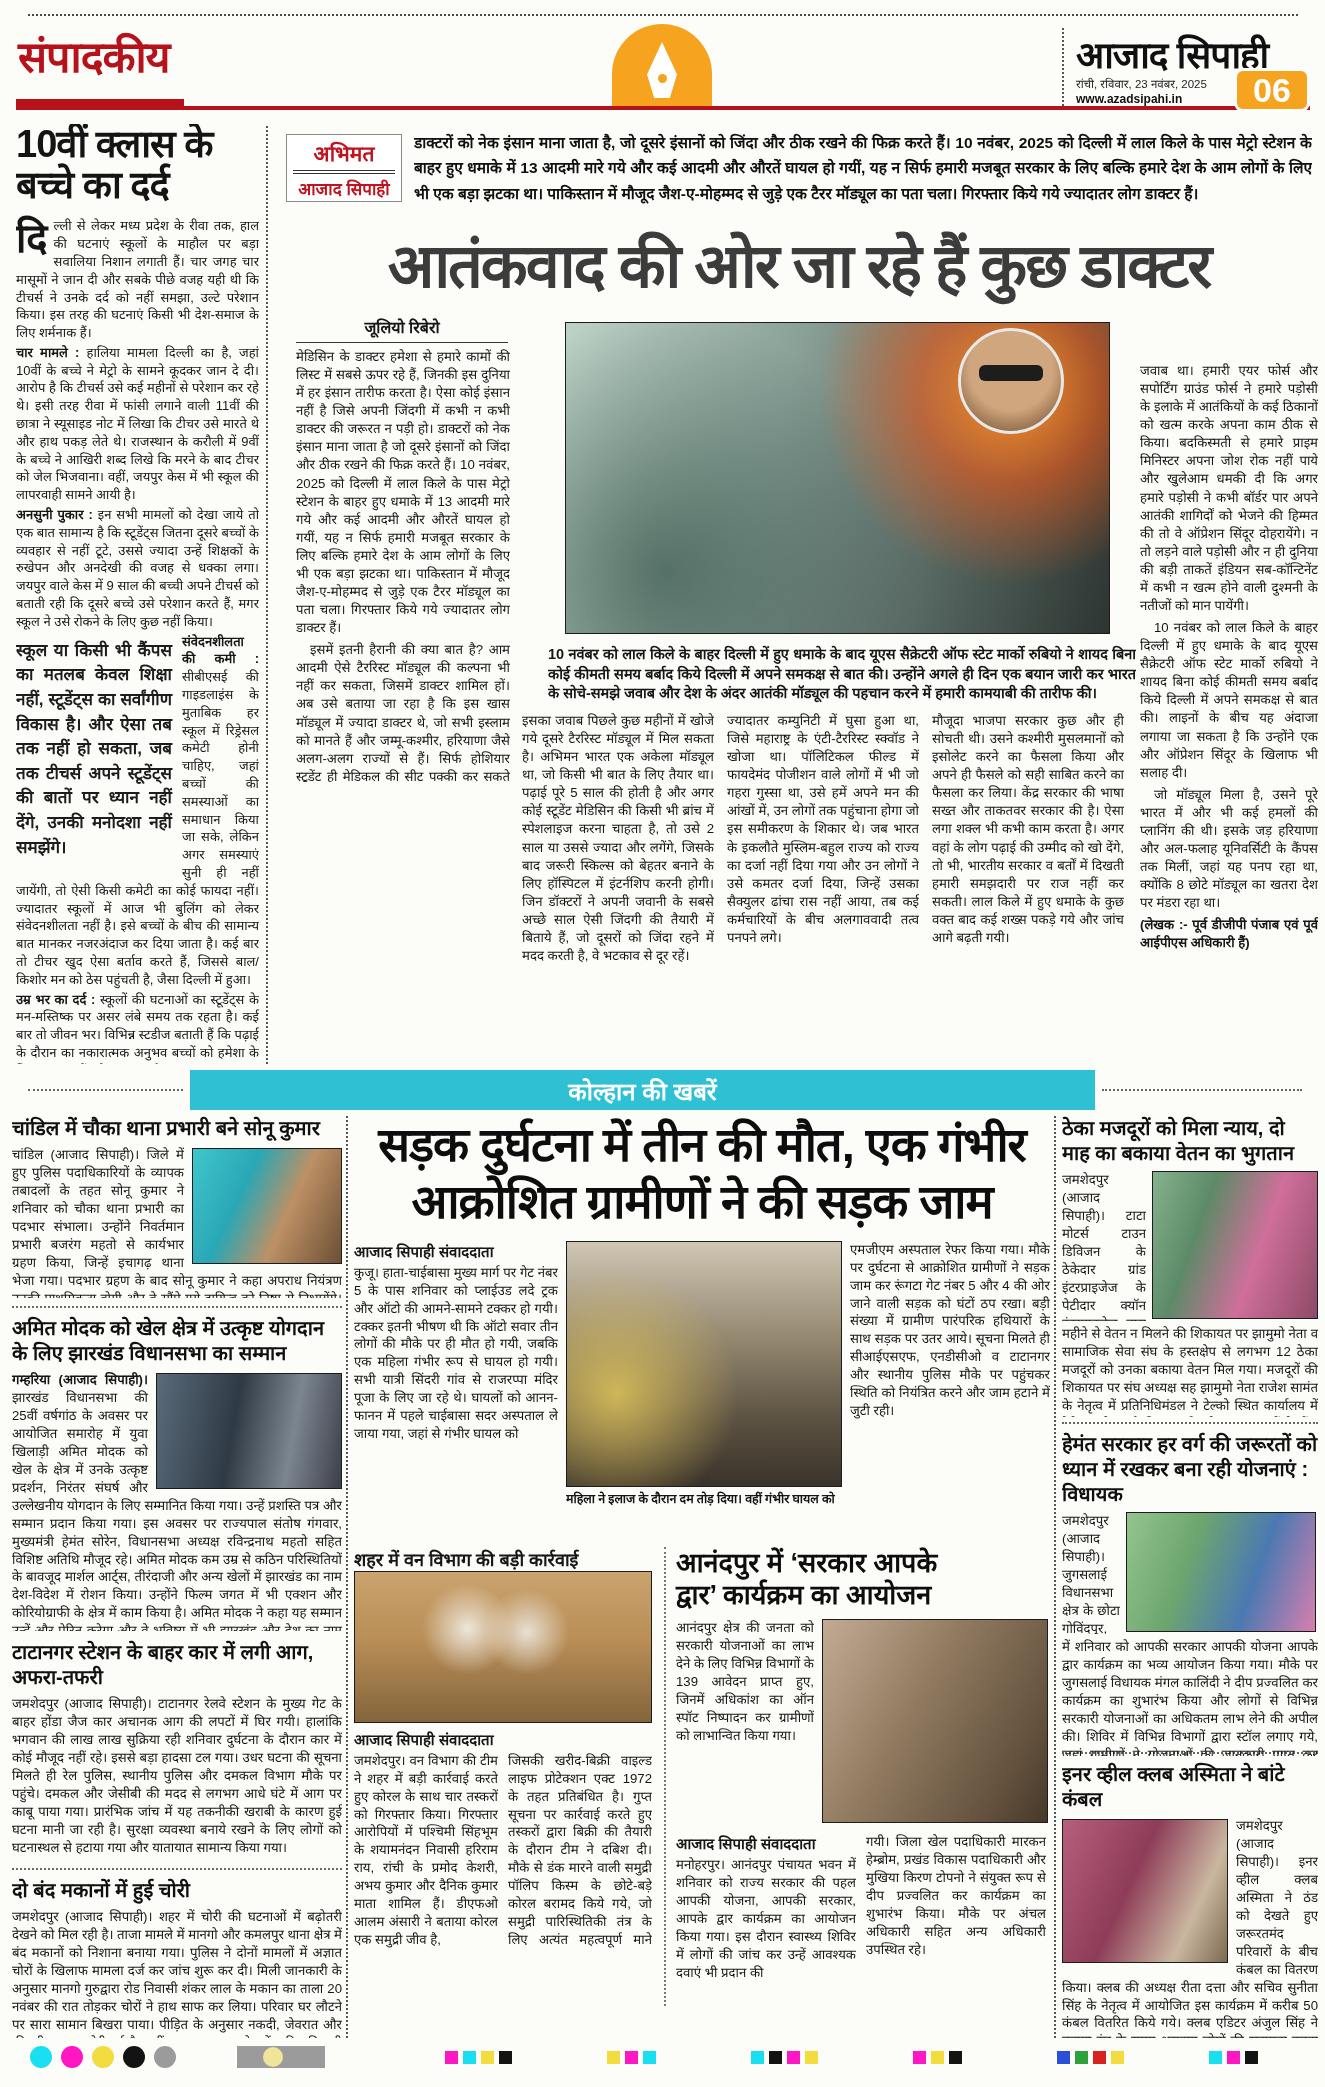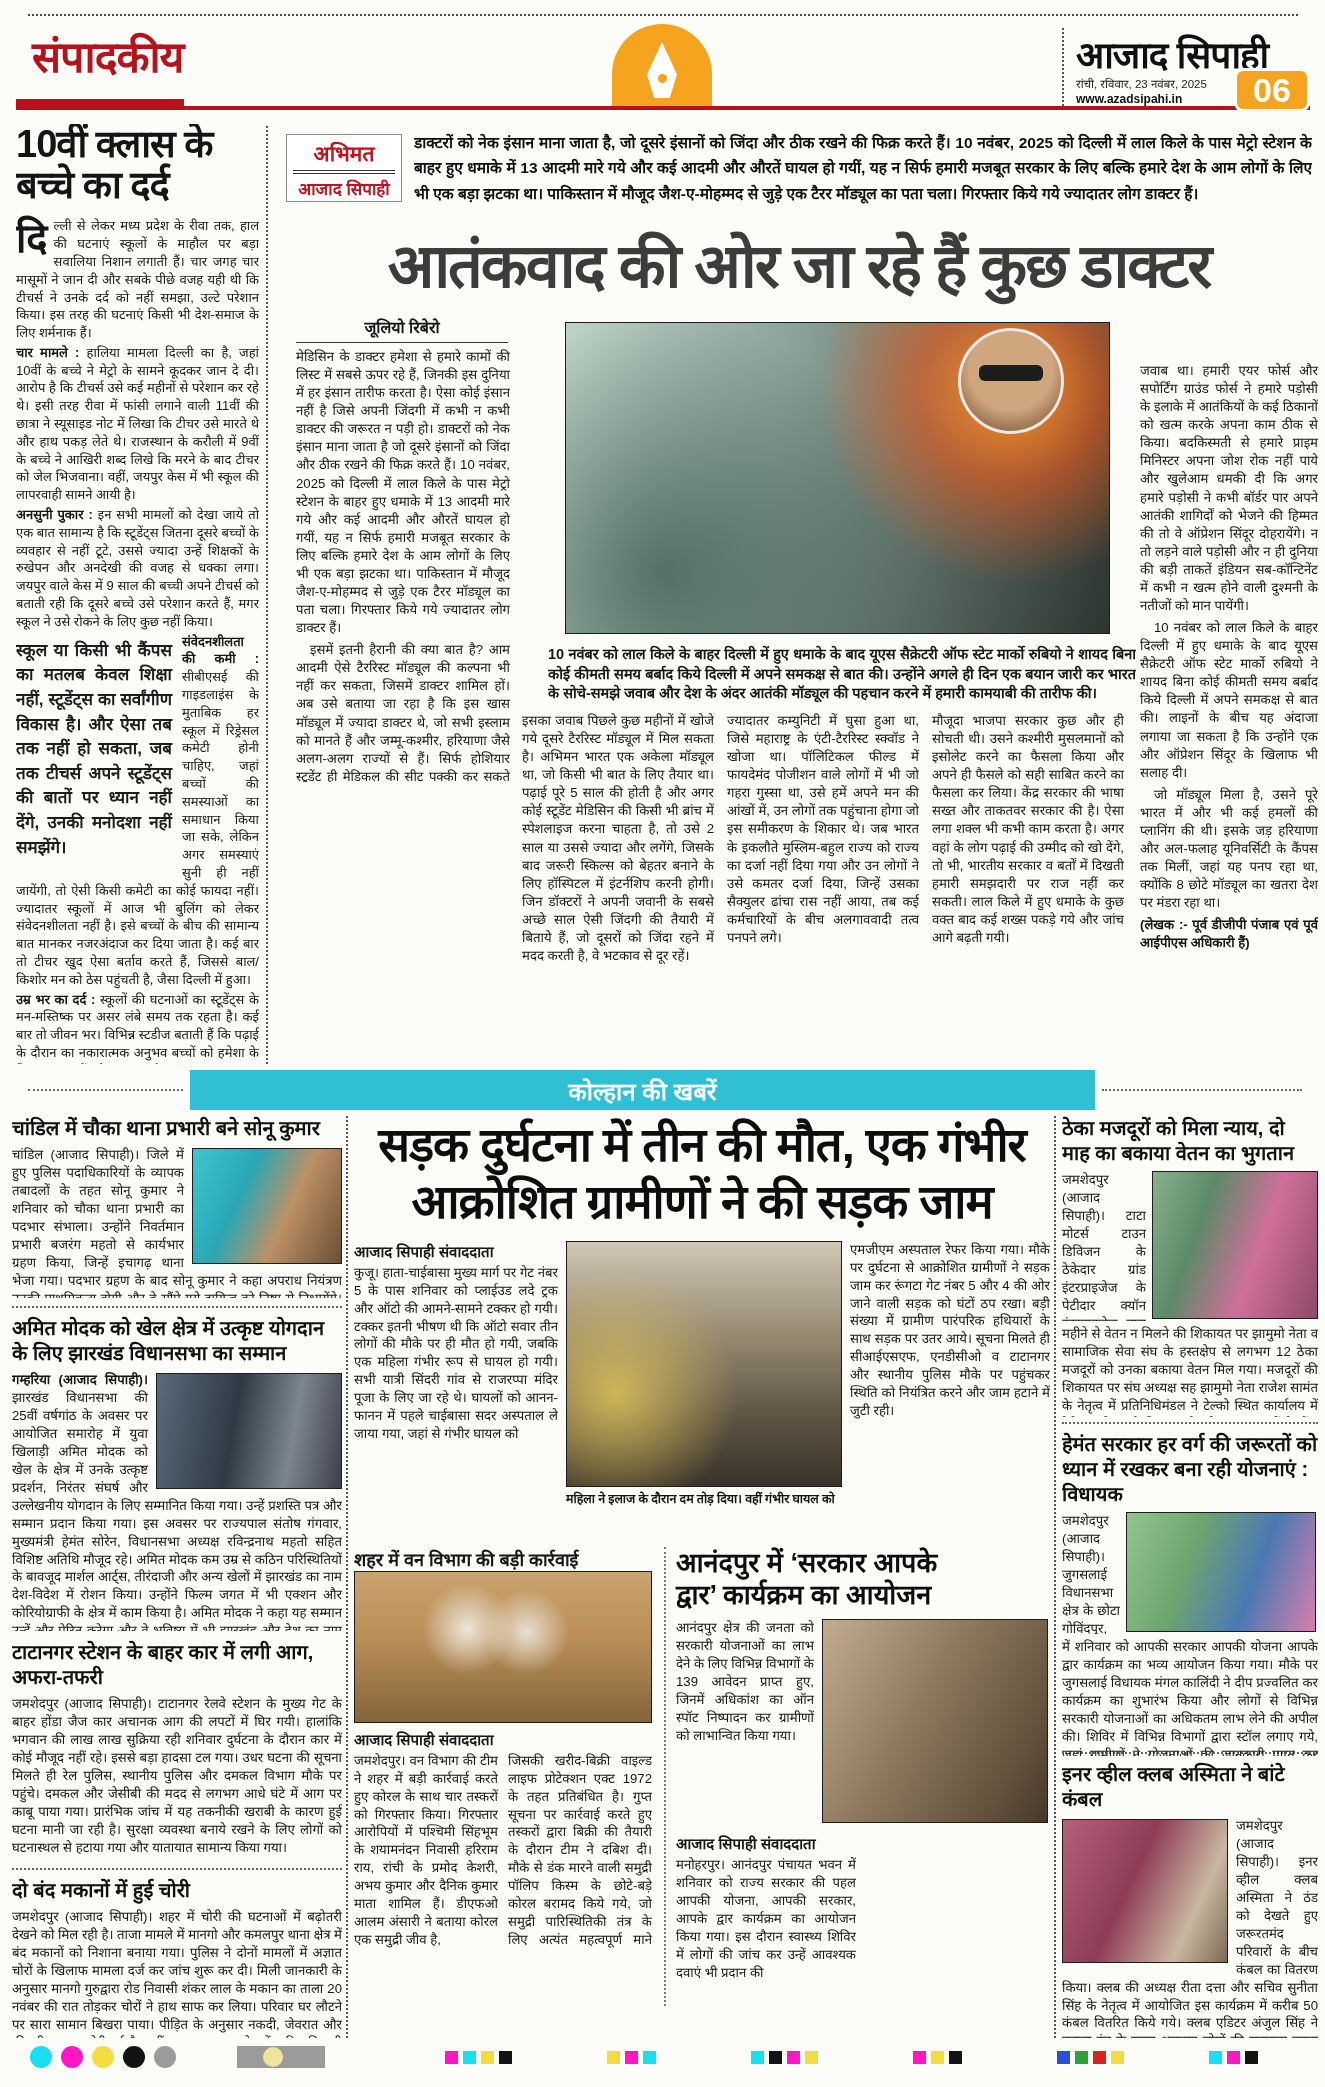--- a/index.html
+++ b/index.html
@@ -93,21 +93,21 @@
   .c-blk{background:#131313;} .c-gry{background:#9b9b9b;} .c-blu{background:#2b4fd7;}
   .c-grn{background:#2ca13c;} .c-red{background:#d6231f;}
 </style>
 </head>
 <body>
 
 <div id="page">
 
   <div class="abs top-dotted" style="left:28px;top:14px;width:1270px;height:0;"></div>
 
-  <div class="abs edit-label" style="left:32px;top:26px;">संपादकीय</div>
+  <div class="abs edit-label" style="left:18px;top:26px;">संपादकीय</div>
   <div class="abs red-rule" style="left:16px;top:99px;width:168px;height:7px;"></div>
   <div class="abs red-rule" style="left:16px;top:106px;width:1294px;height:4px;"></div>
 
   <div class="abs nib-arch" style="left:612px;top:24px;width:100px;height:82px;">
     <div class="nib"></div>
     <div class="nib-dot"></div>
   </div>
 
   <div class="abs vdot" style="left:1062px;top:28px;height:78px;"></div>
   <div class="abs masthead" style="left:1076px;top:28px;">आजाद सिपाही</div>
@@ -240,20 +240,21 @@
         <div class="anand-head">द्वार’ कार्यक्रम का आयोजन</div>
         <div class="mid-cols" style="margin-top:8px;height:208px;">
           <div class="st-body just clip" style="width:138px;margin-right:8px;">आनंदपुर क्षेत्र की जनता को सरकारी योजनाओं का लाभ देने के लिए विभिन्न विभागों के 139 आवेदन प्राप्त हुए, जिनमें अधिकांश का ऑन स्पॉट निष्पादन कर ग्रामीणों को लाभान्वित किया गया।</div>
           <div class="photo anand-photo" style="width:226px;height:204px;"></div>
         </div>
         <div class="mid-cols" style="margin-top:6px;">
           <div style="width:180px;margin-right:10px;" class="clip">
             <div class="st-byline">आजाद सिपाही संवाददाता</div>
             <div class="st-body just clip" style="height:150px;">मनोहरपुर। आनंदपुर पंचायत भवन में शनिवार को राज्य सरकार की पहल आपकी योजना, आपकी सरकार, आपके द्वार कार्यक्रम का आयोजन किया गया। इस दौरान स्वास्थ्य शिविर में लोगों की जांच कर उन्हें आवश्यक दवाएं भी प्रदान की</div>
           </div>
+          <div class="st-body just clip" style="width:180px;height:172px;">गयी। जिला खेल पदाधिकारी मारकन हेम्ब्रोम, प्रखंड विकास पदाधिकारी और मुखिया किरण टोपनो ने संयुक्त रूप से दीप प्रज्वलित कर कार्यक्रम का शुभारंभ किया। मौके पर अंचल अधिकारी सहित अन्य अधिकारी उपस्थित रहे।</div>
         </div>
       </div>
     </div>
   </div>
 
   <div class="abs clip" style="left:1062px;top:1116px;width:256px;height:922px;">
 
     <div style="height:302px;">
       <h2 class="st-head">ठेका मजदूरों को मिला न्याय, दो माह का बकाया वेतन का भुगतान</h2>
       <div class="mid-cols" style="height:150px;">

